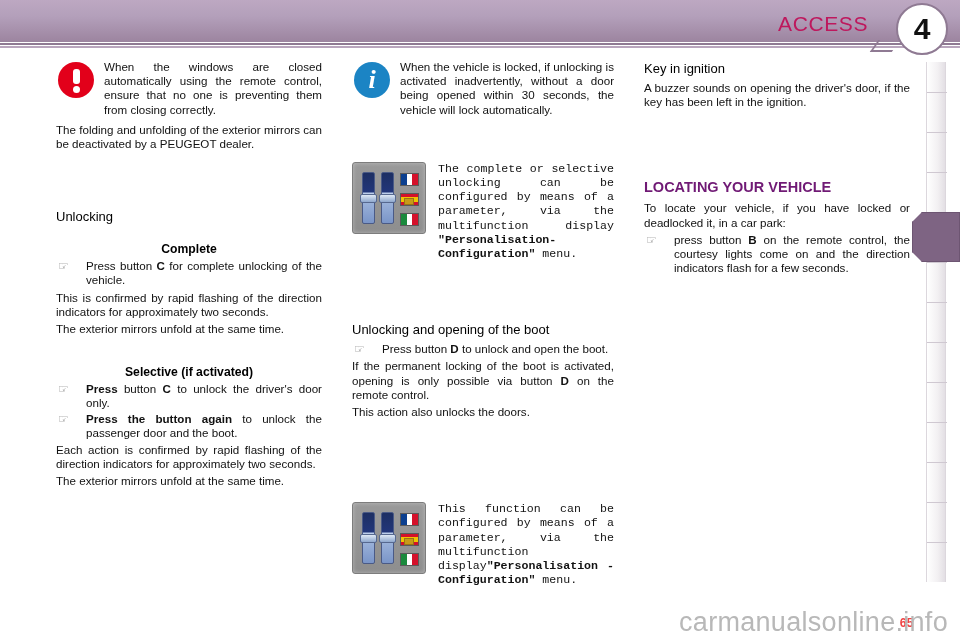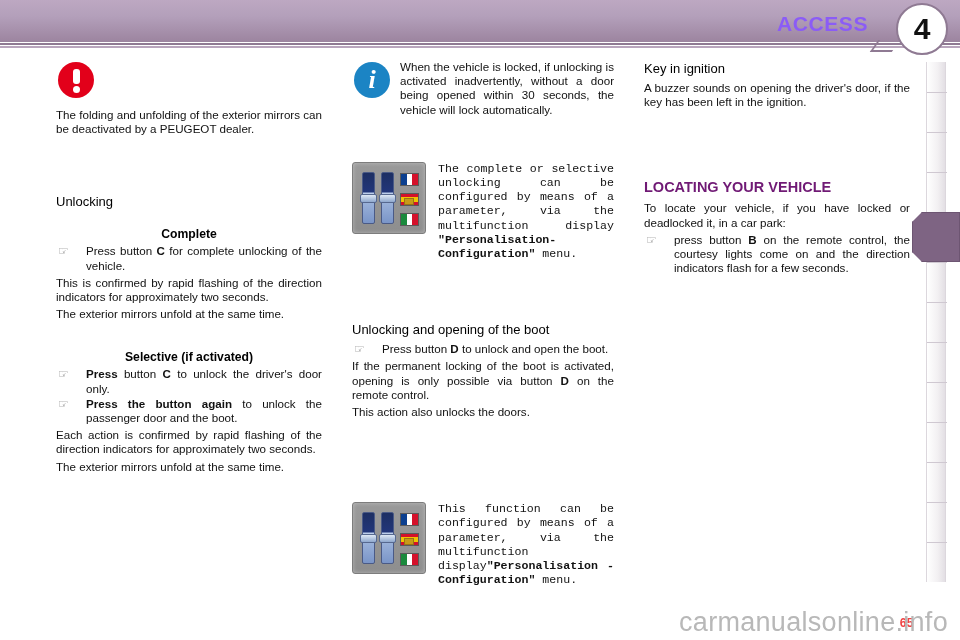--- a/index.html
+++ b/index.html
@@ -31,23 +31,23 @@
       #ffffff 0px, #ffffff 1px,
       #8f7a93 1px, #8f7a93 3px,
       #ffffff 3px, #ffffff 4px,
       #b9a5bd 4px, #b9a5bd 6px,
       #ffffff 6px, #ffffff 8px);
   }
   #chapter-title {
     position: absolute;
     right: 92px; top: 12px;
     font-size: 21px;
-    font-weight: bold;
+    font-weight: normal;
     letter-spacing: 0.6px;
-    color: #8b5cf6;
+    color: #be185d;
     white-space: nowrap;
   }
   #chapter-badge {
     position: absolute;
     right: 12px; top: 3px;
     width: 52px; height: 52px;
     border-radius: 50%;
     background: #ffffff;
     border: 2px solid #8f7a93;
     display: flex;
@@ -298,20 +298,21 @@
     <div class="rail-tick" style="top:400px"></div>
     <div class="rail-tick" style="top:440px"></div>
     <div class="rail-tick" style="top:480px"></div>
   </div>
   <div id="active-tab"></div>
 
   <div class="col" id="col-left">
 
     <div class="callout">
       <span class="icon-warn"></span>
+      <p class="p">When the windows are closed automatically using the remote control, ensure that no one is preventing them from closing correctly.</p>
     </div>
 
     <p class="p">The folding and unfolding of the exterior mirrors can be deactivated by a PEUGEOT dealer.</p>
 
     <div class="spacer-lg"></div>
 
     <h2 class="h-section">Unlocking</h2>
     <div class="spacer-sm"></div>
 
     <h3 class="h-sub">Complete</h3>

